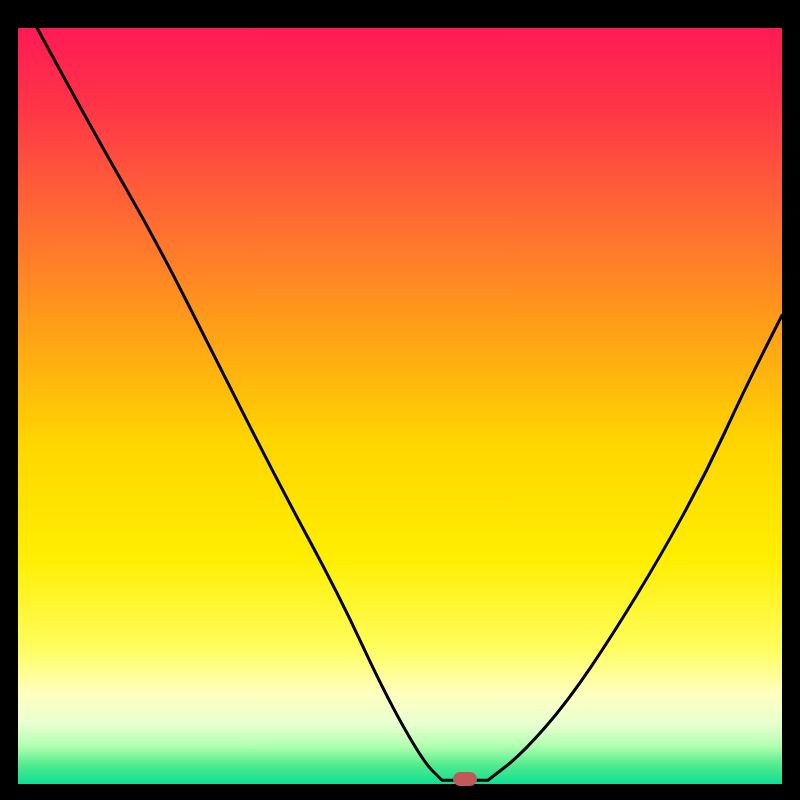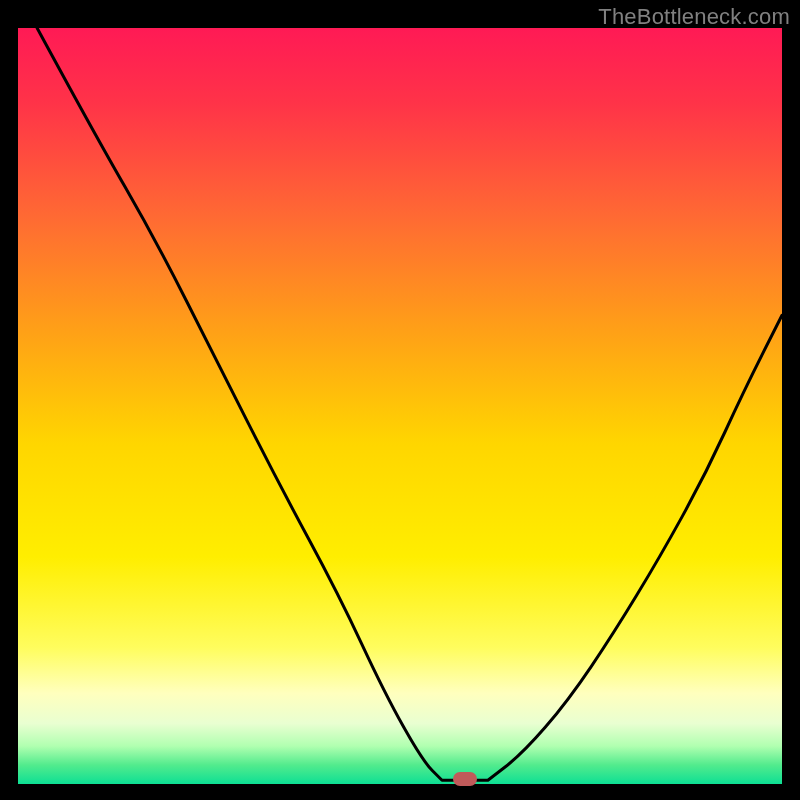--- a/index.html
+++ b/index.html
@@ -62,21 +62,20 @@
     height: 14px;
     border-radius: 7px;
     transform: translate(-50%, -50%);
   }
 </style>
 </head>
 <body>
 
 <div class="frame">
 
-  <div class="watermark">TheBottleneck.com</div>
 
   <div class="plot-area">
 
     <svg class="gradient" viewBox="0 0 764 756" preserveAspectRatio="none">
       <defs>
         <linearGradient id="bg-grad" x1="0" y1="0" x2="0" y2="1">
             <stop offset="0%" stop-color="#ff1a55"></stop>
             <stop offset="10%" stop-color="#ff3348"></stop>
             <stop offset="25%" stop-color="#ff6a33"></stop>
             <stop offset="40%" stop-color="#ffa017"></stop>

